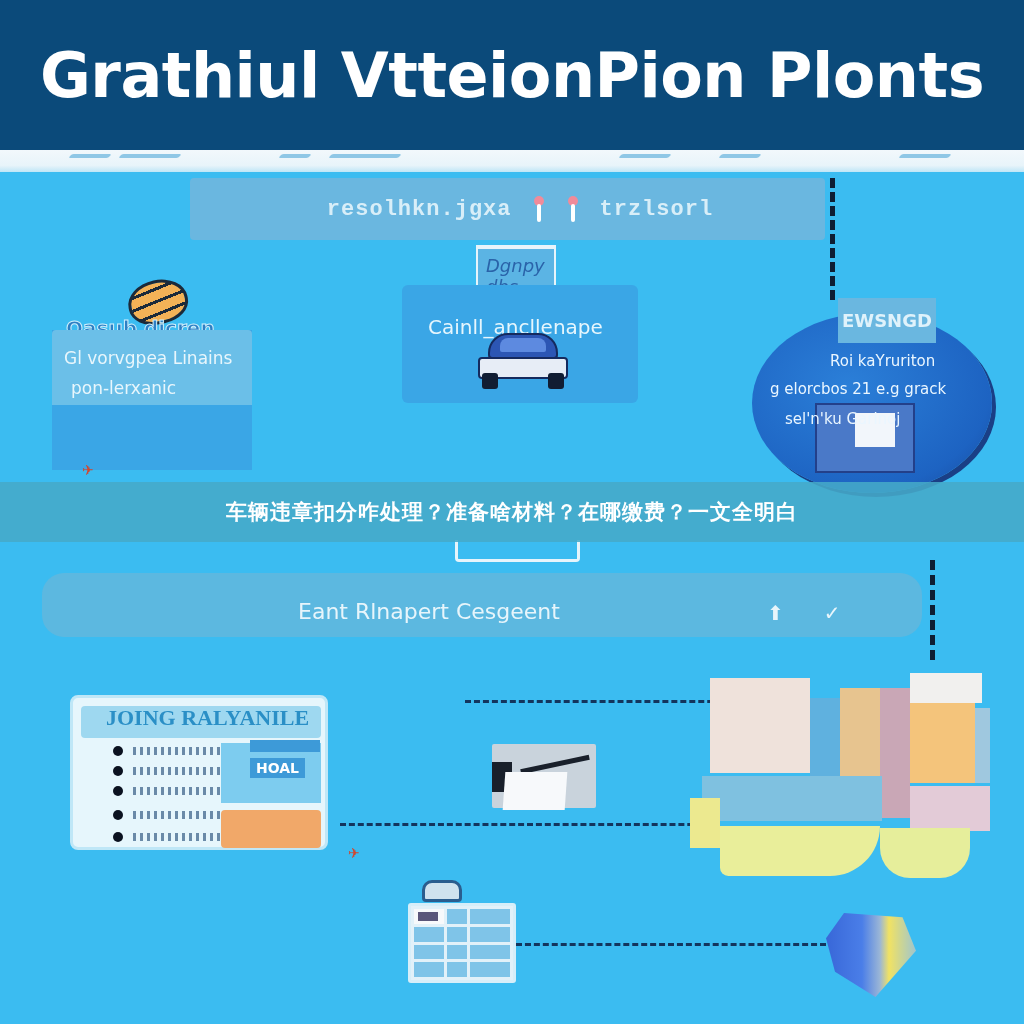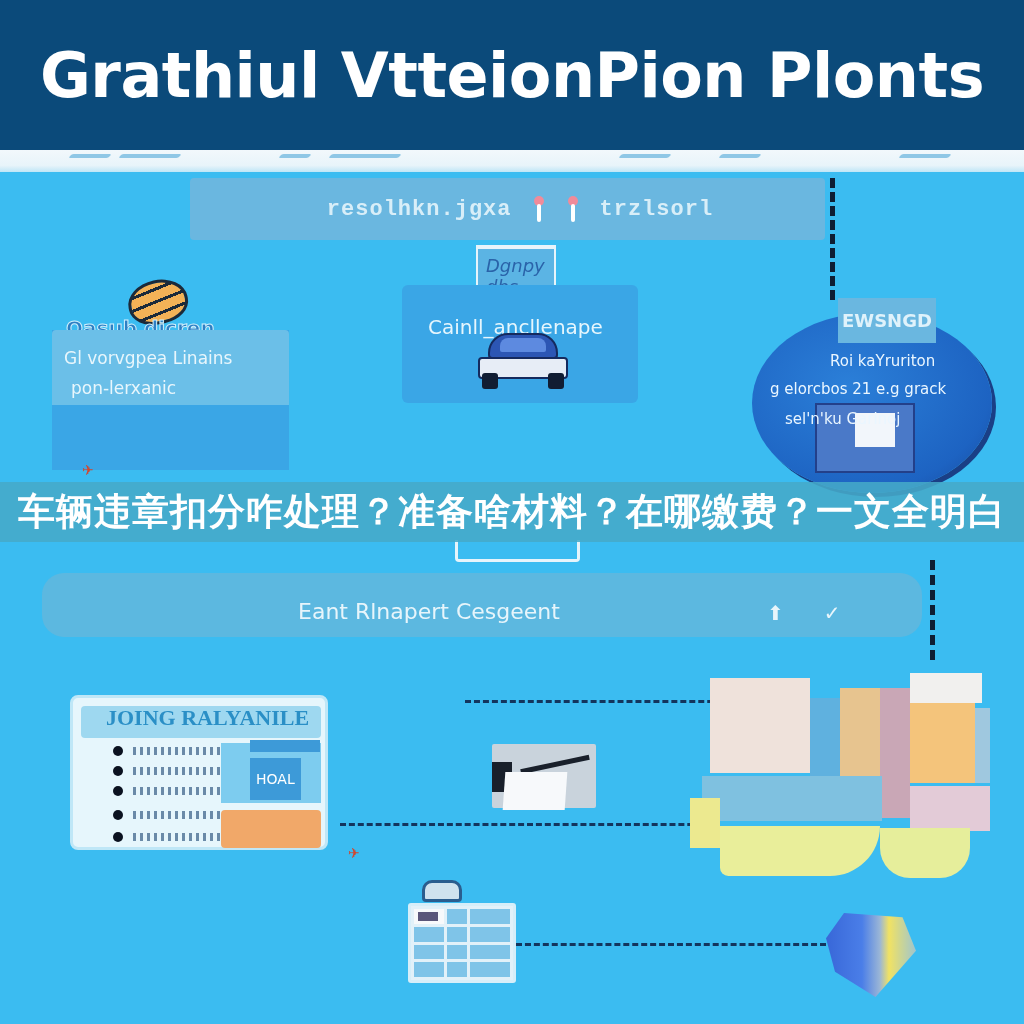--- a/index.html
+++ b/index.html
@@ -38,21 +38,21 @@
     }
     .top-bar-text {
       color: #d8eef8; font-size: 22px; font-weight: bold; letter-spacing: 1px;
       font-family: "Liberation Mono", monospace;
     }
     .pin { width: 14px; height: 26px; position: relative; }
     .pin::before { content: ""; position: absolute; left: 2px; top: 0; width: 10px; height: 10px; border-radius: 50%; background: #f08b9a; }
     .pin::after { content: ""; position: absolute; left: 5px; top: 8px; width: 4px; height: 18px; background: #ffffff; border-radius: 2px; }
 
     .left-card {
-      left: 52px; top: 330px; width: 237px; height: 140px;
+      left: 52px; top: 330px; width: 200px; height: 140px;
       background: #3aa6e6; border-radius: 0;
     }
     .left-card-top {
       position: absolute; left: 0; top: 0; width: 100%; height: 75px;
       background: #6bbfe8; border-radius: 4px 4px 0 0;
     }
     .left-card-title {
       position: absolute; left: 66px; top: 316px; color: #2d7fc4; font-size: 20px; font-weight: bold;
       -webkit-text-stroke: 1px #cdeefb;
     }
@@ -105,21 +105,21 @@
     .dash-line-v {
       position: absolute; border-left: 5px dashed #0e1e34;
     }
 
     .overlay-band {
       position: absolute; left: 0; top: 482px; width: 1024px; height: 60px;
       background: rgba(70,170,200,0.88);
       display: flex; align-items: center; justify-content: center;
     }
     .overlay-text {
-      color: #ffffff; font-size: 37px; font-weight: bold; letter-spacing: 1px;
+      color: #ffffff; font-size: 21px; font-weight: bold; letter-spacing: 1px;
       font-family: "DejaVu Sans", sans-serif;
     }
     .below-band-box {
       position: absolute; left: 455px; top: 540px; width: 125px; height: 22px;
       border: 3px solid #e6f4fb; border-top: none; border-radius: 0 0 4px 4px;
     }
 
     .search-bar {
       position: absolute; left: 42px; top: 573px; width: 880px; height: 64px;
       background: #5cb8e0; border-radius: 22px;
@@ -139,21 +139,21 @@
       background: #9ed8f0; border-radius: 4px;
     }
     .id-card-title {
       position: absolute; left: 36px; top: 12px; color: #2a8fc6; font-size: 22px; font-weight: bold;
       font-family: "Liberation Serif", serif;
     }
     .id-row { position: absolute; left: 40px; display: flex; align-items: center; gap: 10px; }
     .id-dot { width: 10px; height: 10px; border-radius: 50%; background: #0b1220; }
     .id-bar { width: 90px; height: 8px; background: repeating-linear-gradient(90deg,#6a8aa8 0 3px,transparent 3px 7px); }
     .id-side { position: absolute; left: 148px; top: 45px; width: 100px; height: 60px; background: #7dccef; }
-    .id-side-value { position: absolute; left: 178px; top: 57px; color: #ffffff; font-size: 14px; font-weight: normal; background: #3d9ad8; padding: 13px 6px; text-align: right; }
+    .id-side-value { position: absolute; left: 178px; top: 57px; color: #ffffff; font-size: 14px; font-weight: bold; background: #3d9ad8; padding: 2px 6px; text-align: right; }
     .id-side-blue { position: absolute; left: 178px; top: 42px; width: 70px; height: 12px; background: #3d9ad8; }
     .id-orange { position: absolute; left: 148px; top: 112px; width: 100px; height: 38px; background: #f1a869; border-radius: 4px; }
 
     .thin-line { position: absolute; height: 0; border-top: 3px dashed #13355e; }
 
     .printer {
       position: absolute; left: 492px; top: 744px; width: 104px; height: 64px;
       background: #c9d3dc; border-radius: 2px;
     }
     .printer-dark { position: absolute; left: 0; top: 18px; width: 20px; height: 30px; background: #19202b; }

